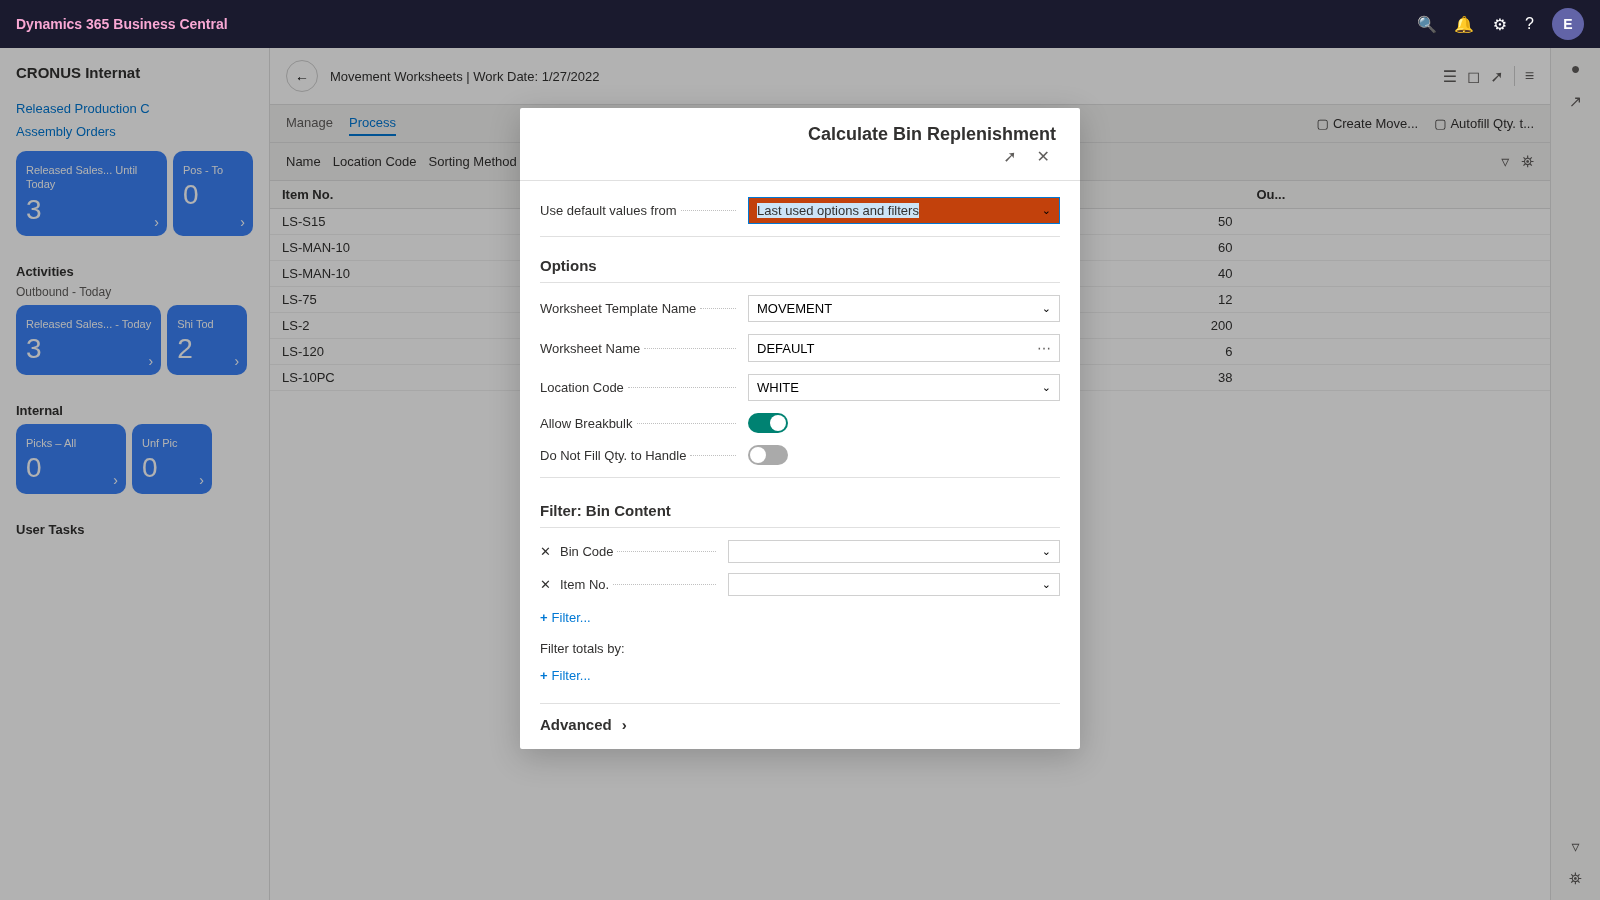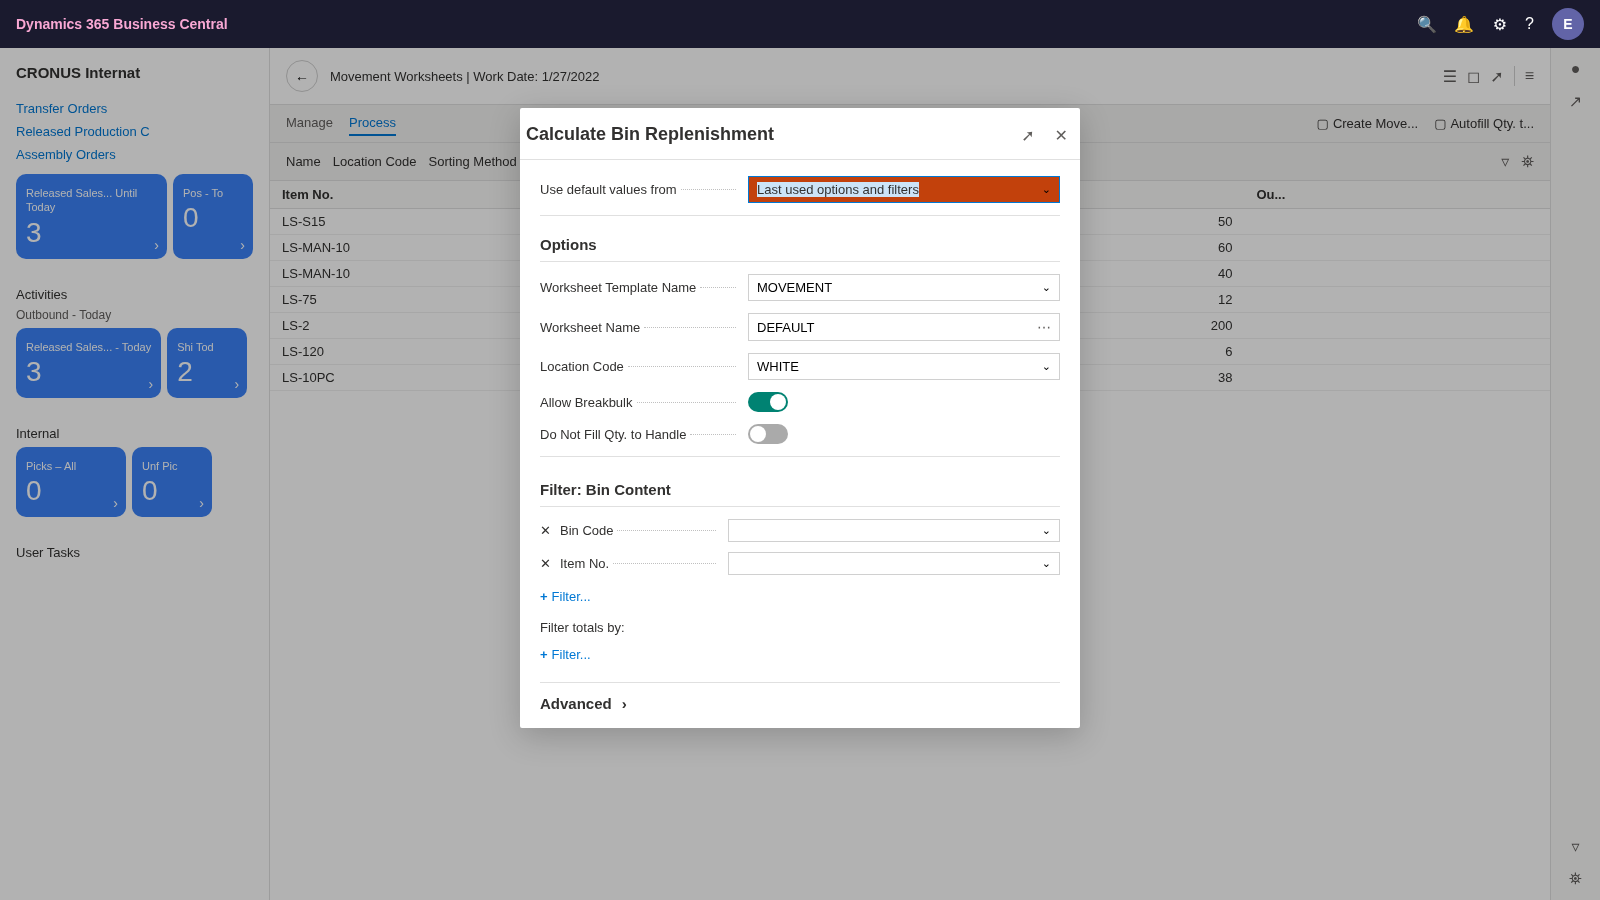--- a/index.html
+++ b/index.html
@@ -71,21 +71,21 @@
       font-size: 13px;
       padding: 4px 16px;
       cursor: pointer;
       display: block;
     }
 
     
     .cards-section { padding: 8px 16px; }
     .section-title {
       font-size: 13px;
-      font-weight: 400;
+      font-weight: 700;
       color: #323130;
       margin: 12px 0 6px;
     }
     .section-subtitle {
       font-size: 12px;
       color: #605e5c;
       margin-bottom: 6px;
     }
     .cards-row {
       display: flex;
@@ -279,23 +279,24 @@
       background: white;
       width: 560px;
       border-radius: 2px;
       box-shadow: 0 8px 32px rgba(0,0,0,0.2);
       max-height: 800px;
       overflow-y: auto;
     }
 
     .modal-header {
       display: flex;
-      align-items: flex-start;
-      padding: 16px 6px 12px;
+      align-items: flex-end;
+      padding: 16px 24px 12px;
       border-bottom: 1px solid #e0e0e0;
+      flex-direction: column;
     }
     .modal-title {
       font-size: 18px;
       font-weight: 600;
       color: #323130;
       flex: 1;
     }
     .modal-header-actions {
       display: flex;
       gap: 8px;
@@ -494,21 +495,20 @@
     <span class="top-nav-icon">?</span>
     <div class="avatar">E</div>
   </div>
 </div>
 
 <div class="main-layout">
 
   <div class="sidebar">
     <div class="sidebar-company">CRONUS Internat</div>
 
-    <a class="sidebar-link">Transfer Orders</a>
     <a class="sidebar-link">Released Production C</a>
     <a class="sidebar-link">Assembly Orders</a>
 
     <div class="cards-section">
       <div class="cards-row">
         <div class="card">
           <div class="card-label">Released Sales... Until Today</div>
           <div class="card-number">3</div>
           <span class="card-arrow">›</span>
         </div>

